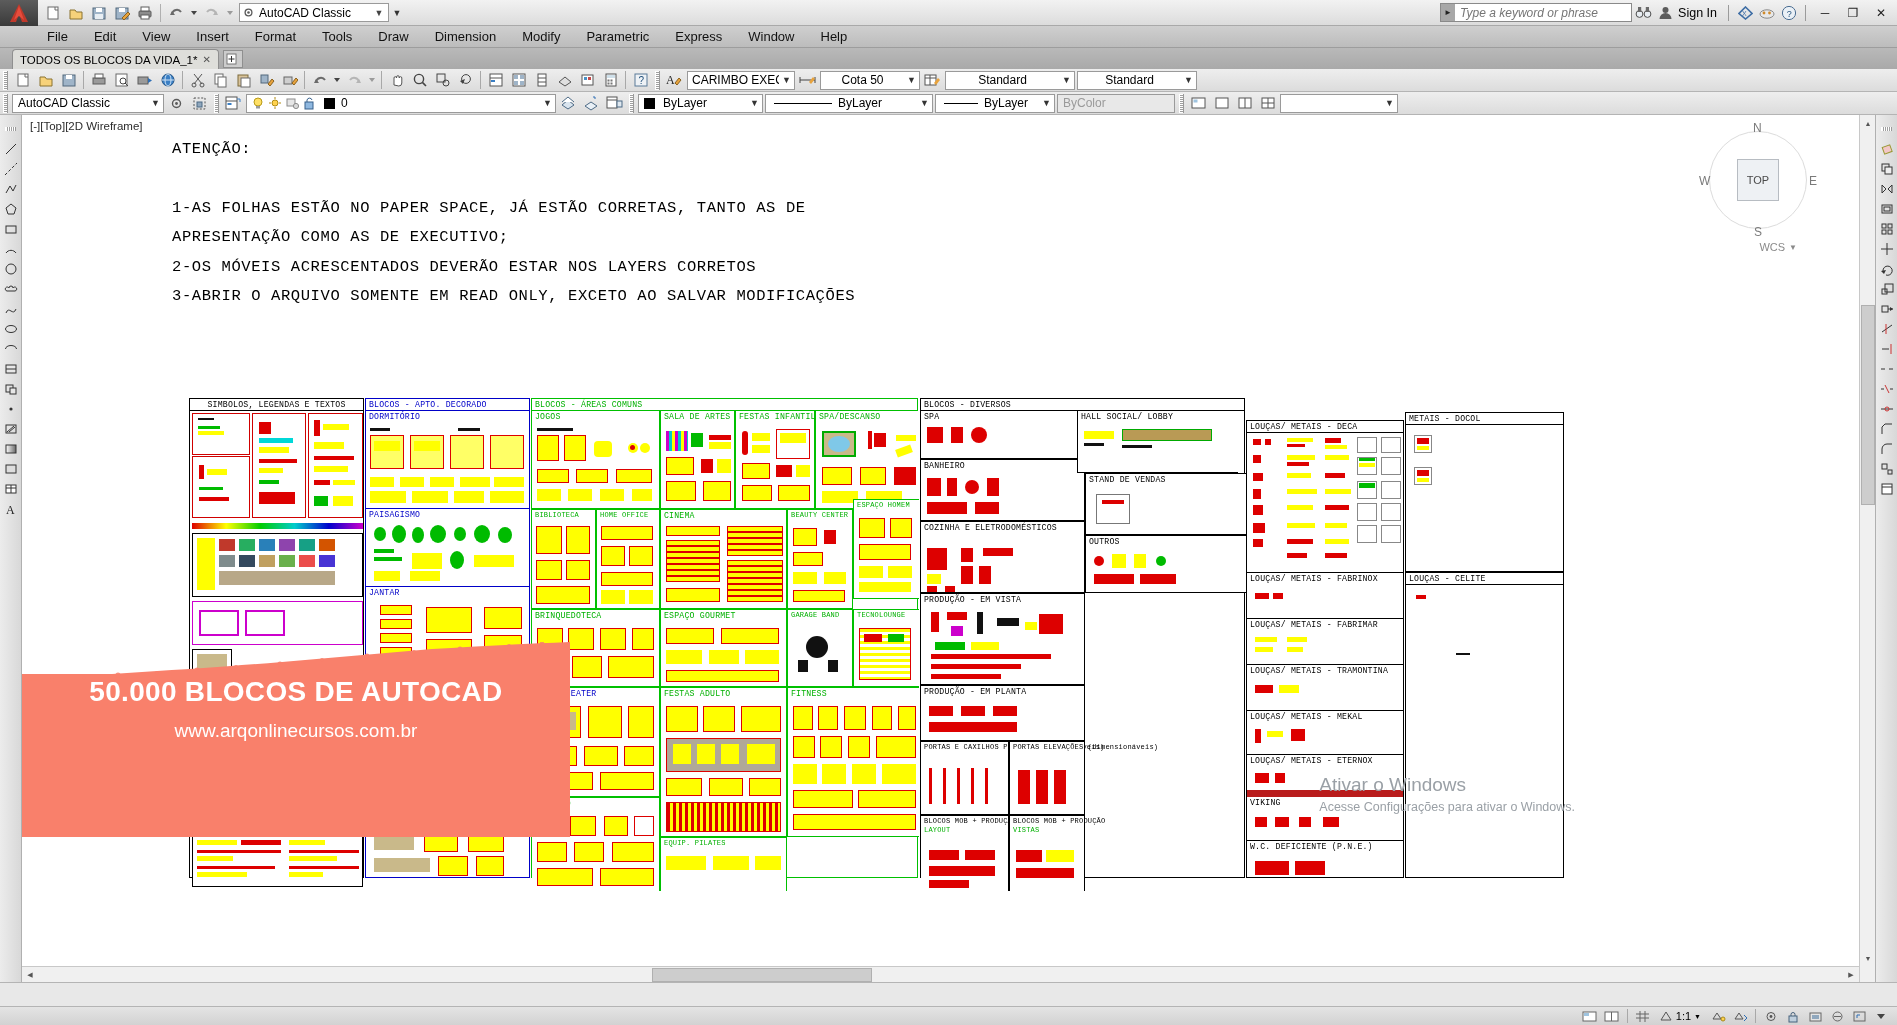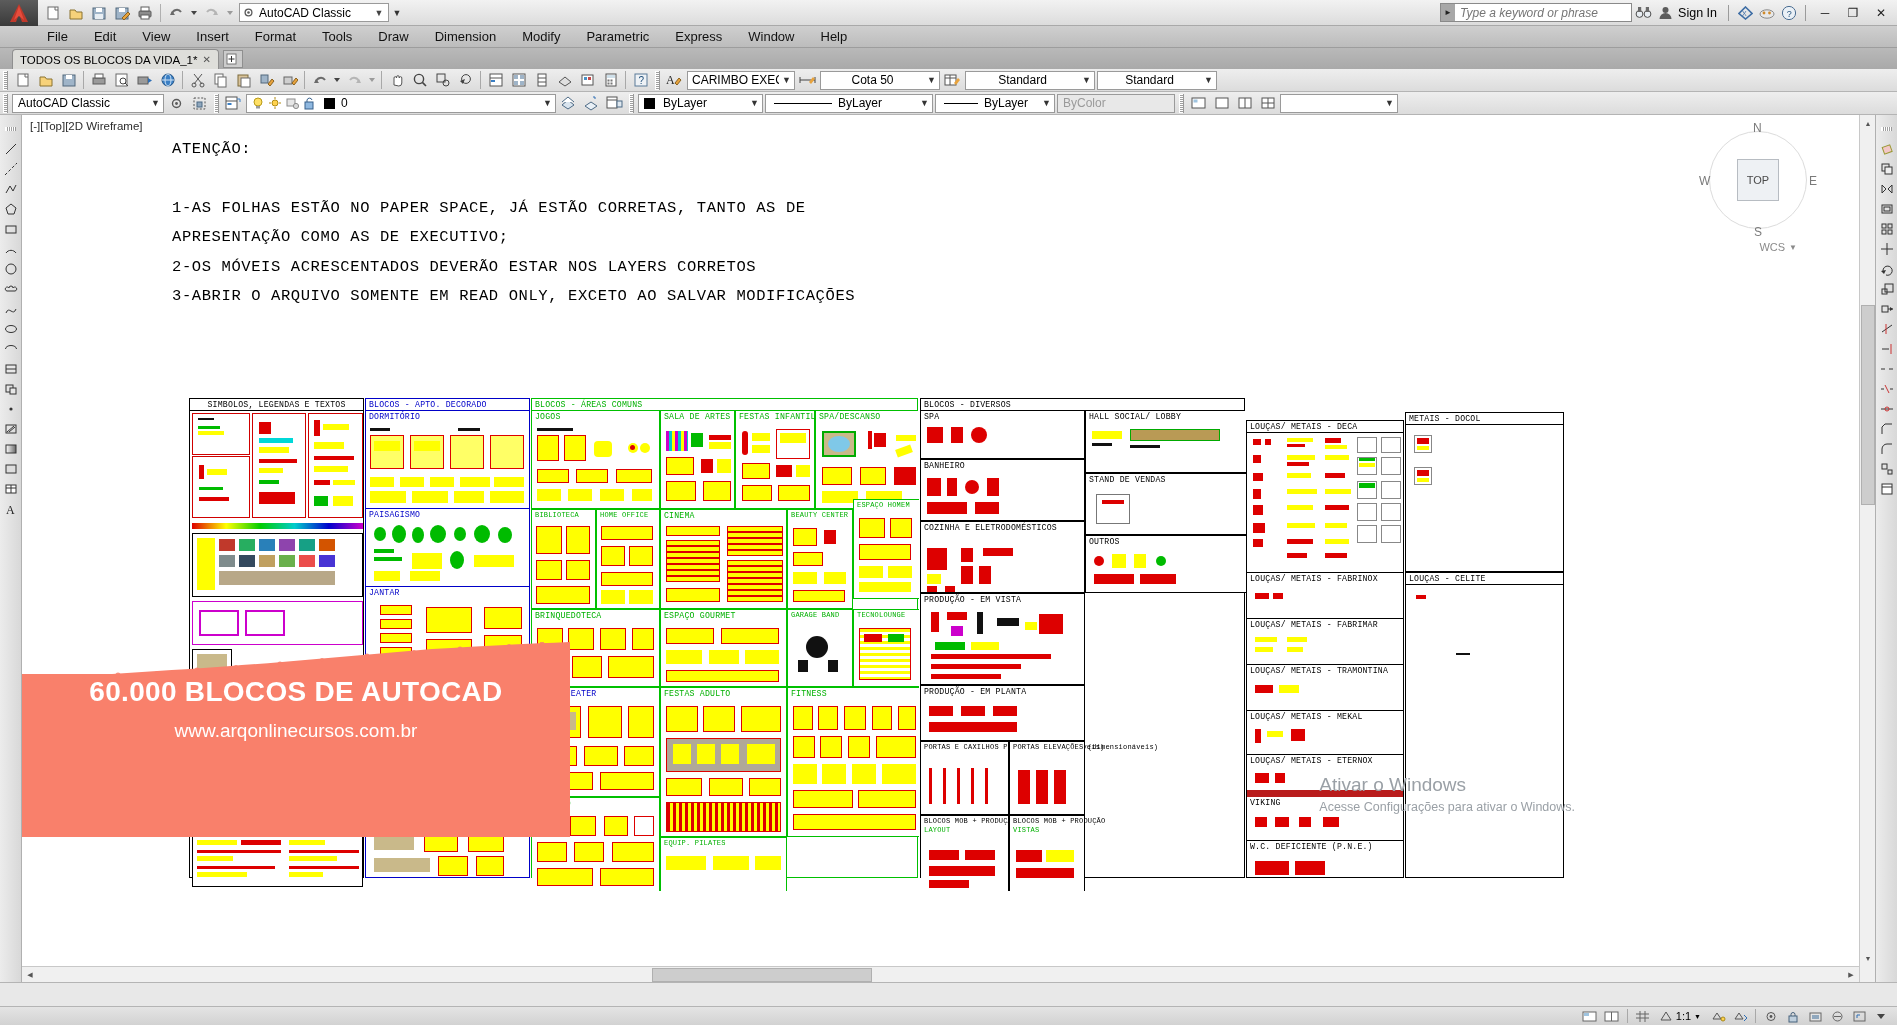--- a/index.html
+++ b/index.html
@@ -583,21 +583,21 @@
     <span class="arr">▼</span>
   </div>
   <div class="tbtn">
       <svg width="18" height="16">
         <line x1="1" y1="8" x2="16" y2="8" stroke="#444"></line>
         <line x1="1" y1="5" x2="1" y2="11" stroke="#444"></line>
         <line x1="16" y1="5" x2="16" y2="11" stroke="#444"></line>
         <path d="M10 10l4-5 2 2-4 5z" fill="#e8a33d"></path>
       </svg>
     </div>
-  <div class="dd" style="width:120px">
+  <div class="dd" style="width:100px">
     <span class="val">Cota 50</span>
     <span class="arr">▼</span>
   </div>
   <div class="tbtn">
       <svg width="17" height="16">
         <rect x="1" y="3" width="11" height="10" fill="#fff" stroke="#555"></rect>
         <line x1="1" y1="6" x2="12" y2="6" stroke="#555"></line>
         <line x1="6" y1="3" x2="6" y2="13" stroke="#555"></line>
         <path d="M10 11l4-5 2 2-4 5z" fill="#e8a33d"></path>
       </svg>
@@ -1368,21 +1368,21 @@
             <div class="blob sw-r" style="left:8px;top:64px;width:40px;height:8px"></div>
           </div>
           <div class="panel" style="left:88px;top:404px;width:76px;height:76px;border-bottom:0">
             <div class="ph k small" style="line-height:1.15">BLOCOS MOB + PRODUÇÃO</div>
             <div class="ph g small" style="padding:0 3px">VISTAS</div>
             <div class="blob sw-r" style="left:6px;top:34px;width:26px;height:12px"></div>
             <div class="blob sw-y" style="left:36px;top:34px;width:28px;height:12px"></div>
             <div class="blob sw-r" style="left:6px;top:52px;width:58px;height:10px"></div>
           </div>
 
-          <div class="panel" style="left:164px;top:0;width:161px;height:62px;border-top:0;border-right:0">
+          <div class="panel" style="left:156px;top:0;width:161px;height:62px;border-top:0;border-right:0">
             <div class="ph k">HALL SOCIAL/ LOBBY</div>
             <div class="blob sw-y" style="left:6px;top:20px;width:30px;height:8px"></div>
             <div class="blob sw-k" style="left:6px;top:32px;width:20px;height:3px"></div>
             <div class="blob" style="left:44px;top:18px;width:90px;height:12px;background:#b99a55;border:1px solid #0a0"></div>
             <div class="blob sw-k" style="left:44px;top:34px;width:30px;height:3px"></div>
           </div>
           <div class="panel" style="left:164px;top:62px;width:161px;height:62px;border-right:0">
             <div class="ph k">STAND DE VENDAS</div>
             <div class="blob" style="left:10px;top:20px;width:34px;height:30px;border:1px solid #777"></div>
             <div class="blob sw-r" style="left:16px;top:26px;width:22px;height:4px"></div>
@@ -1526,21 +1526,21 @@
               <circle cx="300" cy="18" r="2"></circle>
               <circle cx="345" cy="14" r="2.4"></circle>
             <circle cx="392" cy="10" r="2"></circle>
               <circle cx="438" cy="7" r="2.5"></circle>
               <circle cx="487" cy="4" r="2"></circle>
             <circle cx="520" cy="2" r="2.4"></circle>
           </g>
         </svg>
       </div>
       <div class="promo-txt">
-        <div class="promo-l1">60.000 BLOCOS DE AUTOCAD</div>
+        <div class="promo-l1">50.000 BLOCOS DE AUTOCAD</div>
         <div class="promo-l3">www.arqonlinecursos.com.br</div>
       </div>
     </div>
     <div class="promo-close">✕</div>
 
     <div class="vscroll">
       <div class="sb-arrow" style="top:0">▲</div>
       <div class="sb-thumb" style="left:1px;top:190px;width:14px;height:200px"></div>
       <div class="sb-arrow" style="bottom:16px">▼</div>
     </div>

